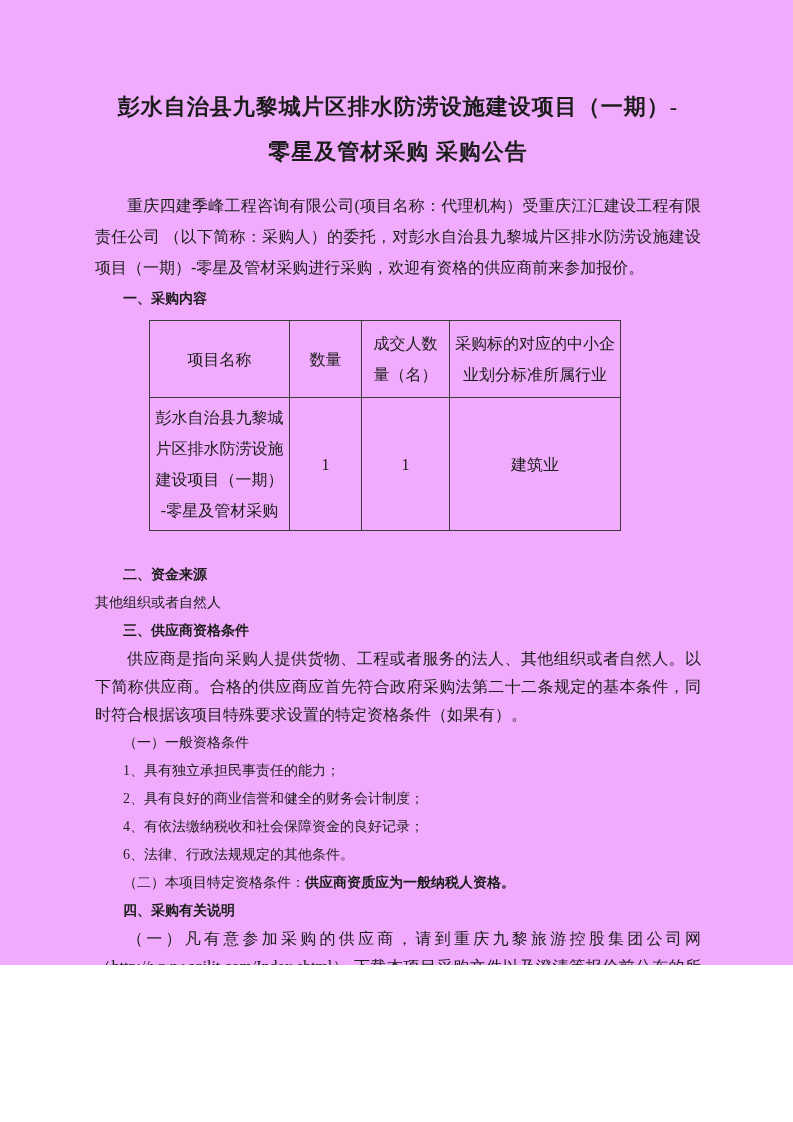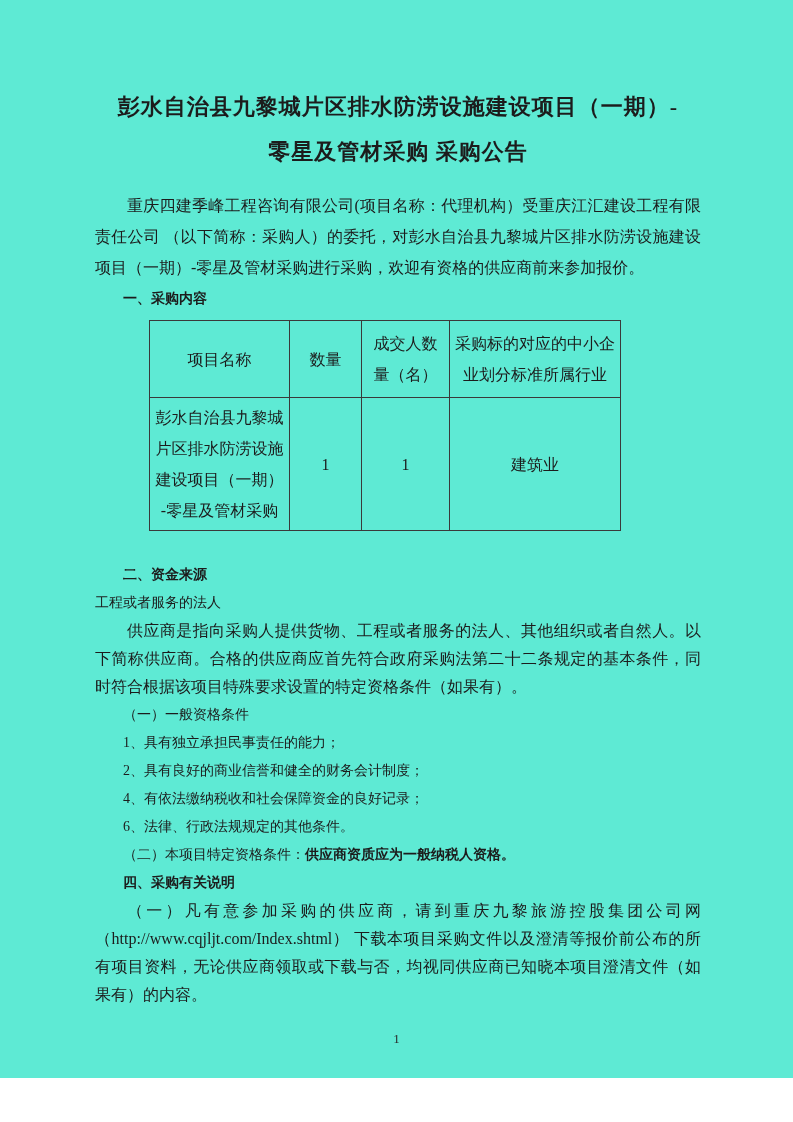--- a/index.html
+++ b/index.html
@@ -3,22 +3,22 @@
 <meta charset="utf-8">
 <style>
   html, body {
     margin: 0;
     padding: 0;
     background: #ffffff;
   }
   .page {
     position: relative;
     width: 793px;
-    height: 1078px;
-    background: #5eead4;
+    height: 965px;
+    background: #f0abfc;
     font-family: "Liberation Serif", "DejaVu Serif", serif;
     color: #1c1c1c;
     overflow: hidden;
   }
   .content {
     position: absolute;
     left: 95px;
     top: 84px;
     width: 606px;
   }
@@ -123,22 +123,23 @@
           <td>1</td>
           <td>1</td>
           <td>建筑业</td>
         </tr>
       </tbody>
     </table>
 
     <div class="post-table">
 
       <p class="line heading">二、资金来源</p>
-      <p class="line no-indent">工程或者服务的法人</p>
+      <p class="line no-indent">其他组织或者自然人</p>
 
+      <p class="line heading">三、供应商资格条件</p>
       <p class="para">供应商是指向采购人提供货物、工程或者服务的法人、其他组织或者自然人。以下简称供应商。合格的供应商应首先符合政府采购法第二十二条规定的基本条件，同时符合根据该项目特殊要求设置的特定资格条件（如果有）。</p>
       <p class="line indent">（一）一般资格条件</p>
 
       <p class="line indent">1、具有独立承担民事责任的能力；</p>
       <p class="line indent">2、具有良好的商业信誉和健全的财务会计制度；</p>
       <p class="line indent">4、有依法缴纳税收和社会保障资金的良好记录；</p>
       <p class="line indent">6、法律、行政法规规定的其他条件。</p>
 
       <p class="line indent"><span>（二）本项目特定资格条件：</span><span class="bold">供应商资质应为一般纳税人资格。</span></p>
 

